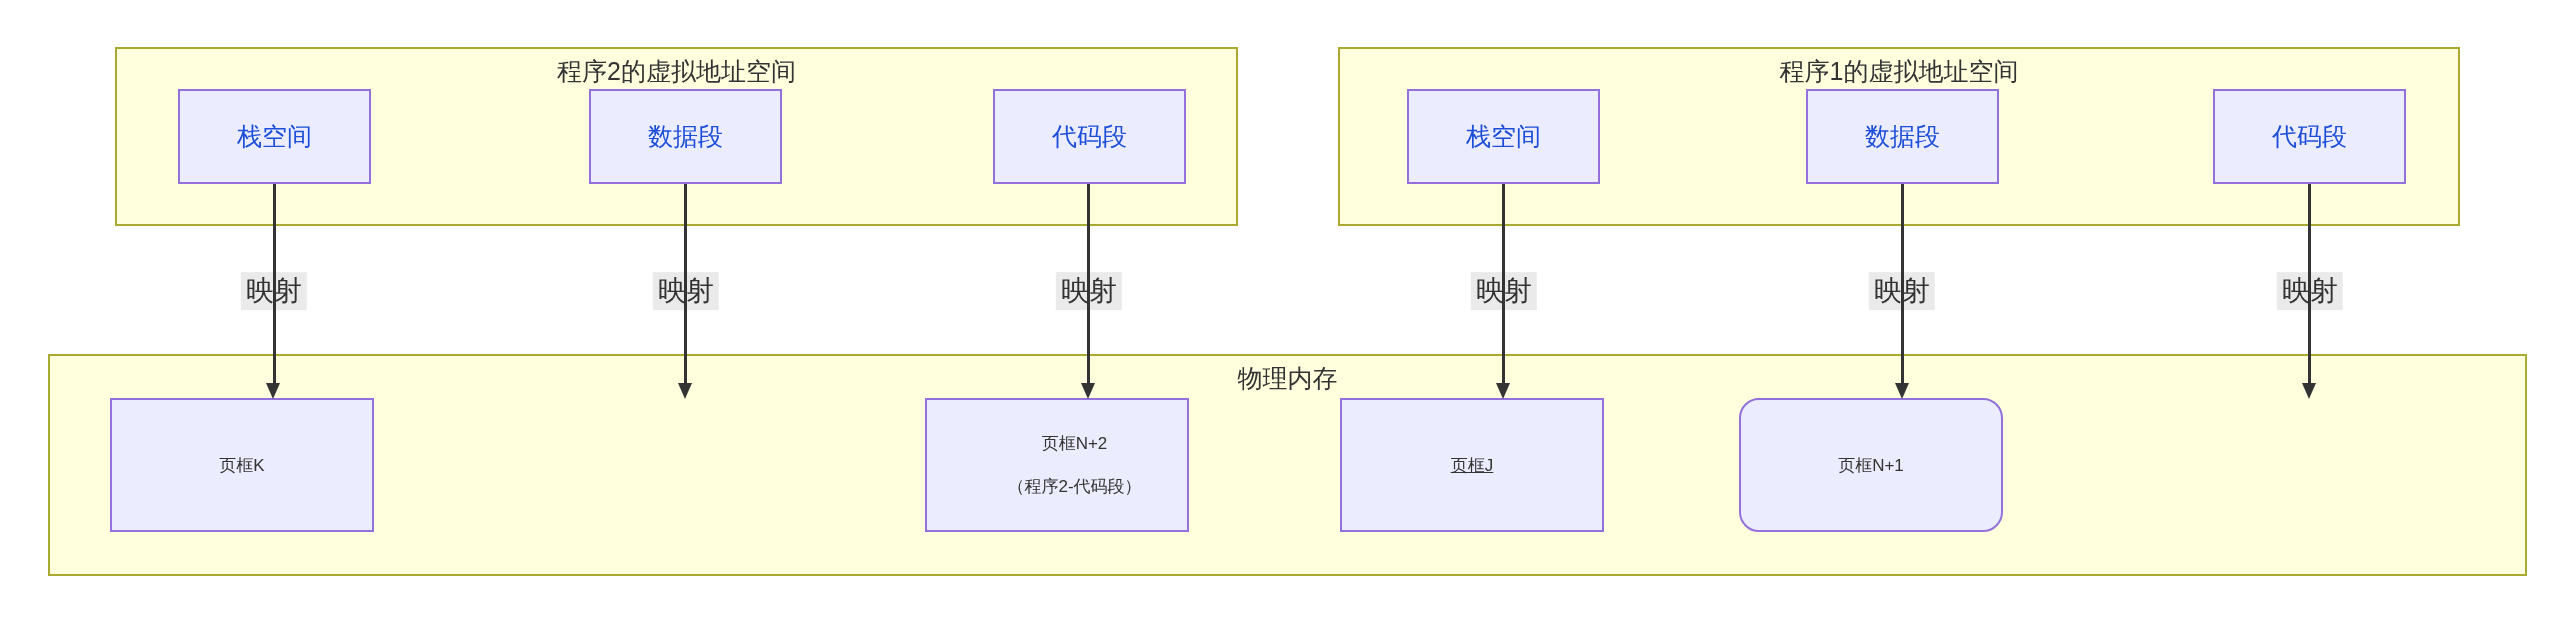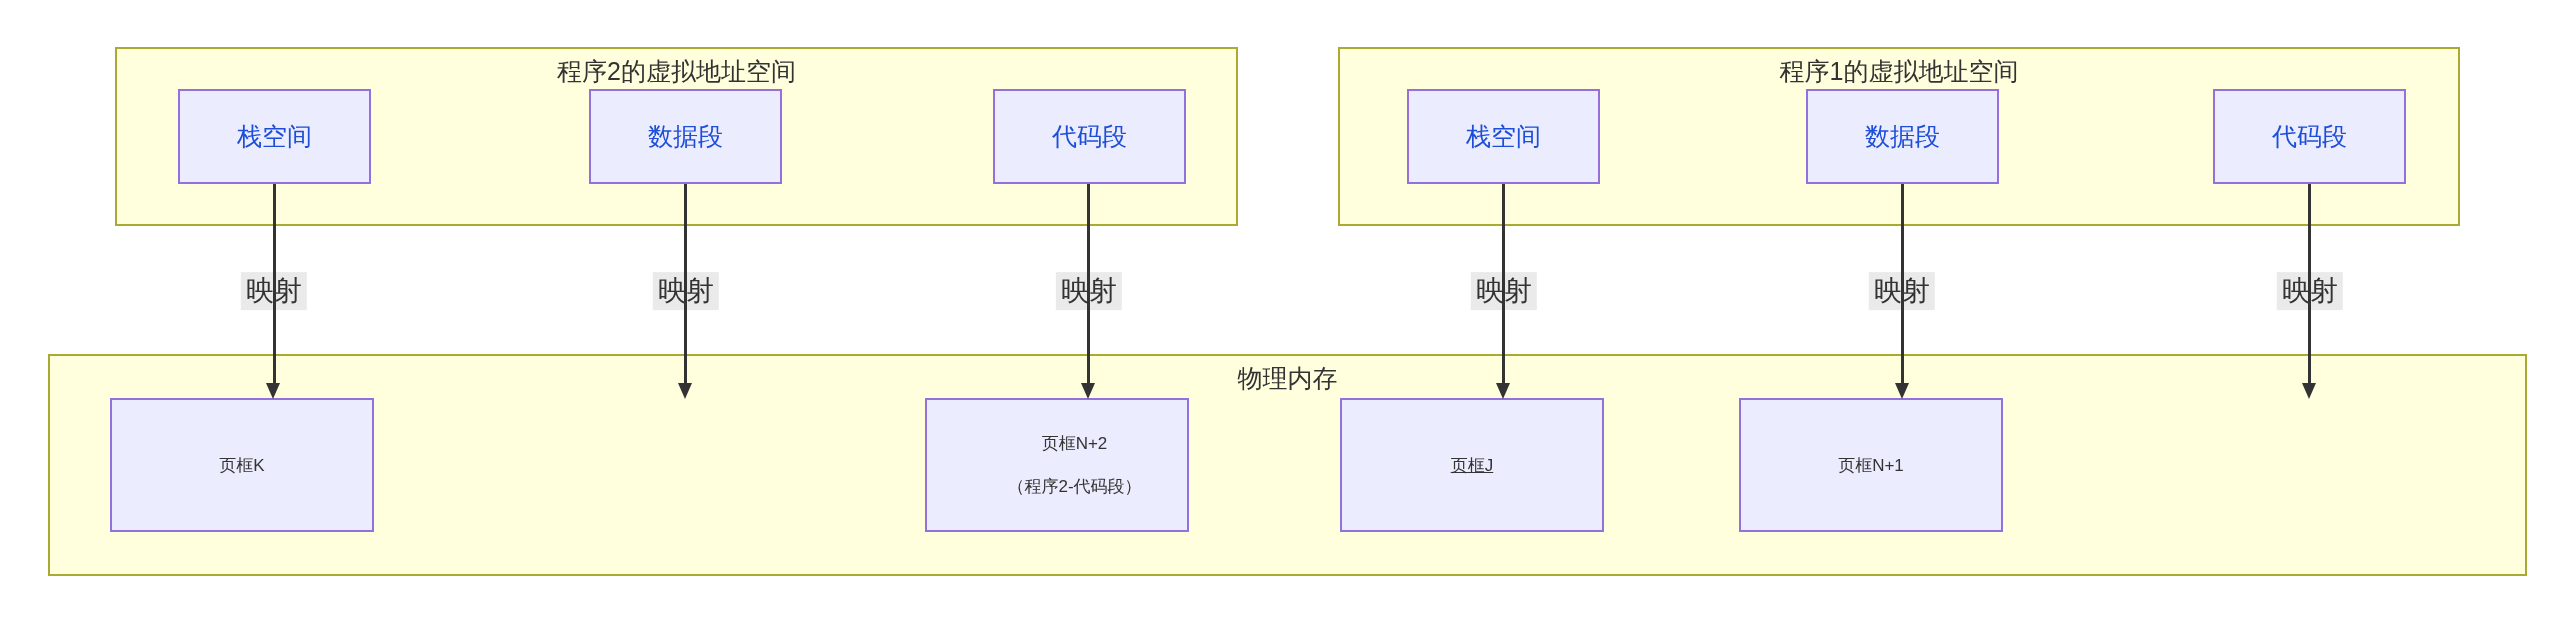--- a/index.html
+++ b/index.html
@@ -120,21 +120,21 @@
   <div class="frame" style="left:110px; top:398px;">
     <div>页框K</div>
   </div>
   <div class="frame" style="left:925px; top:398px;padding-left:35px;">
     <div>页框N+2</div>
     <div>（程序2-代码段）</div>
   </div>
   <div class="frame" style="left:1340px; top:398px;text-decoration:underline;">
     <div>页框J</div>
   </div>
-  <div class="frame" style="left:1739px; top:398px;">
+  <div class="frame" style="left:1739px; top:398px;border-radius:20px;">
     <div>页框N+1</div>
   </div>
 
   <div>
     <div class="edge-label" style="left:274px;">映射</div>
     <div class="edge-line" style="left:273px;"></div>
     <div class="arrowhead" style="left:266px;"></div>
   </div>
 
   <div>

